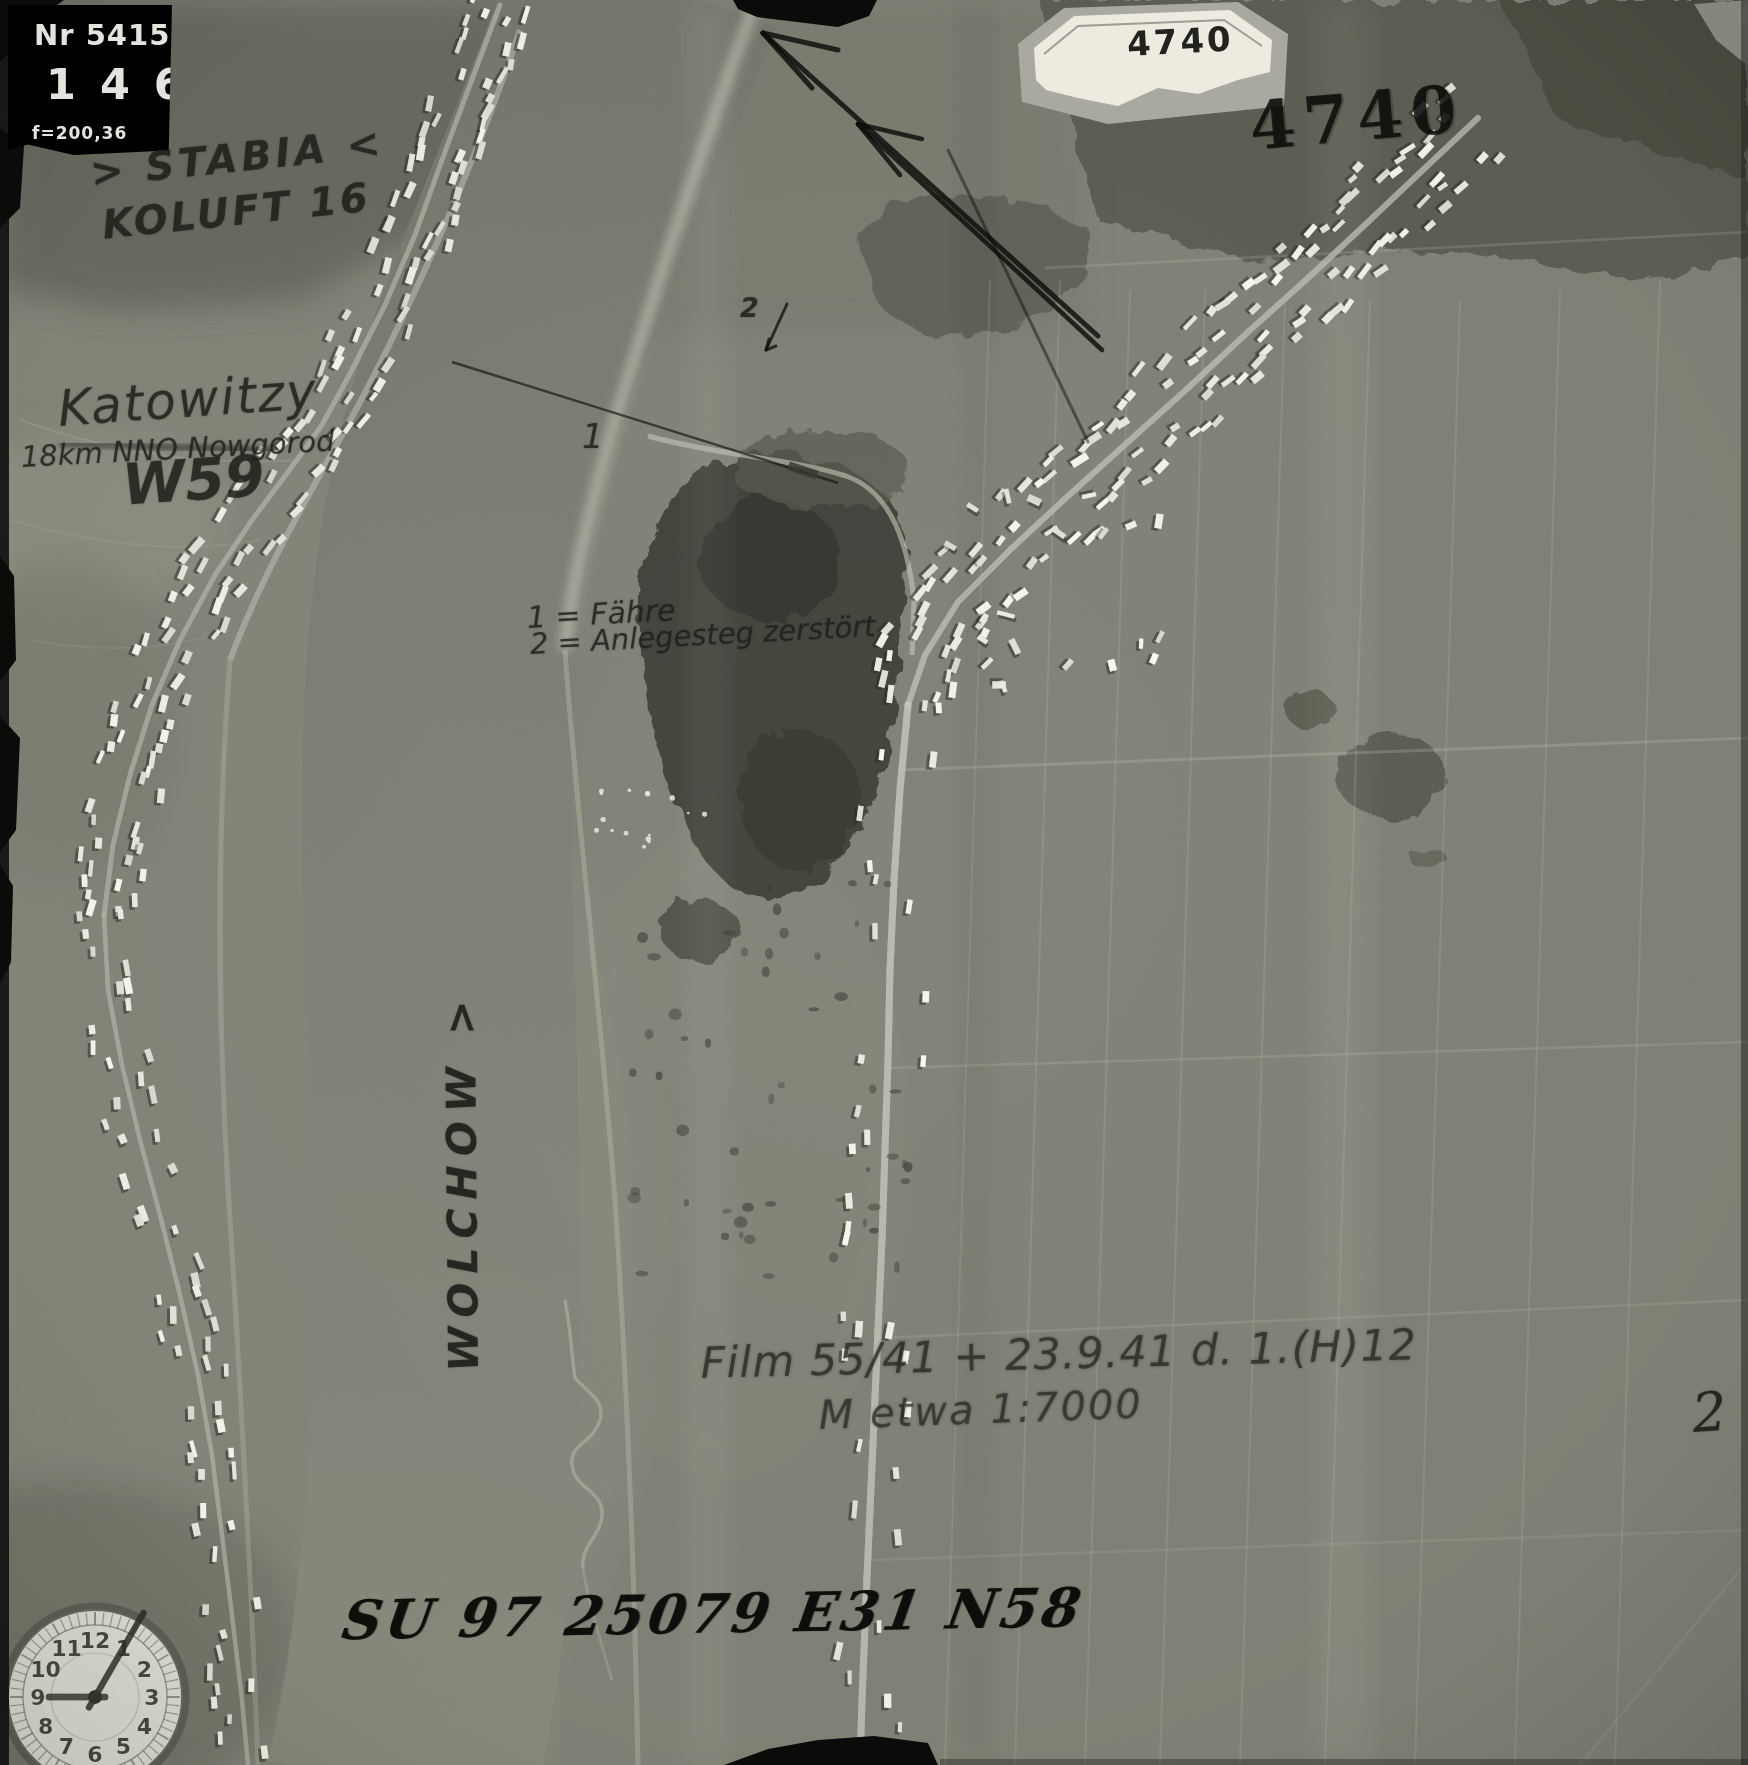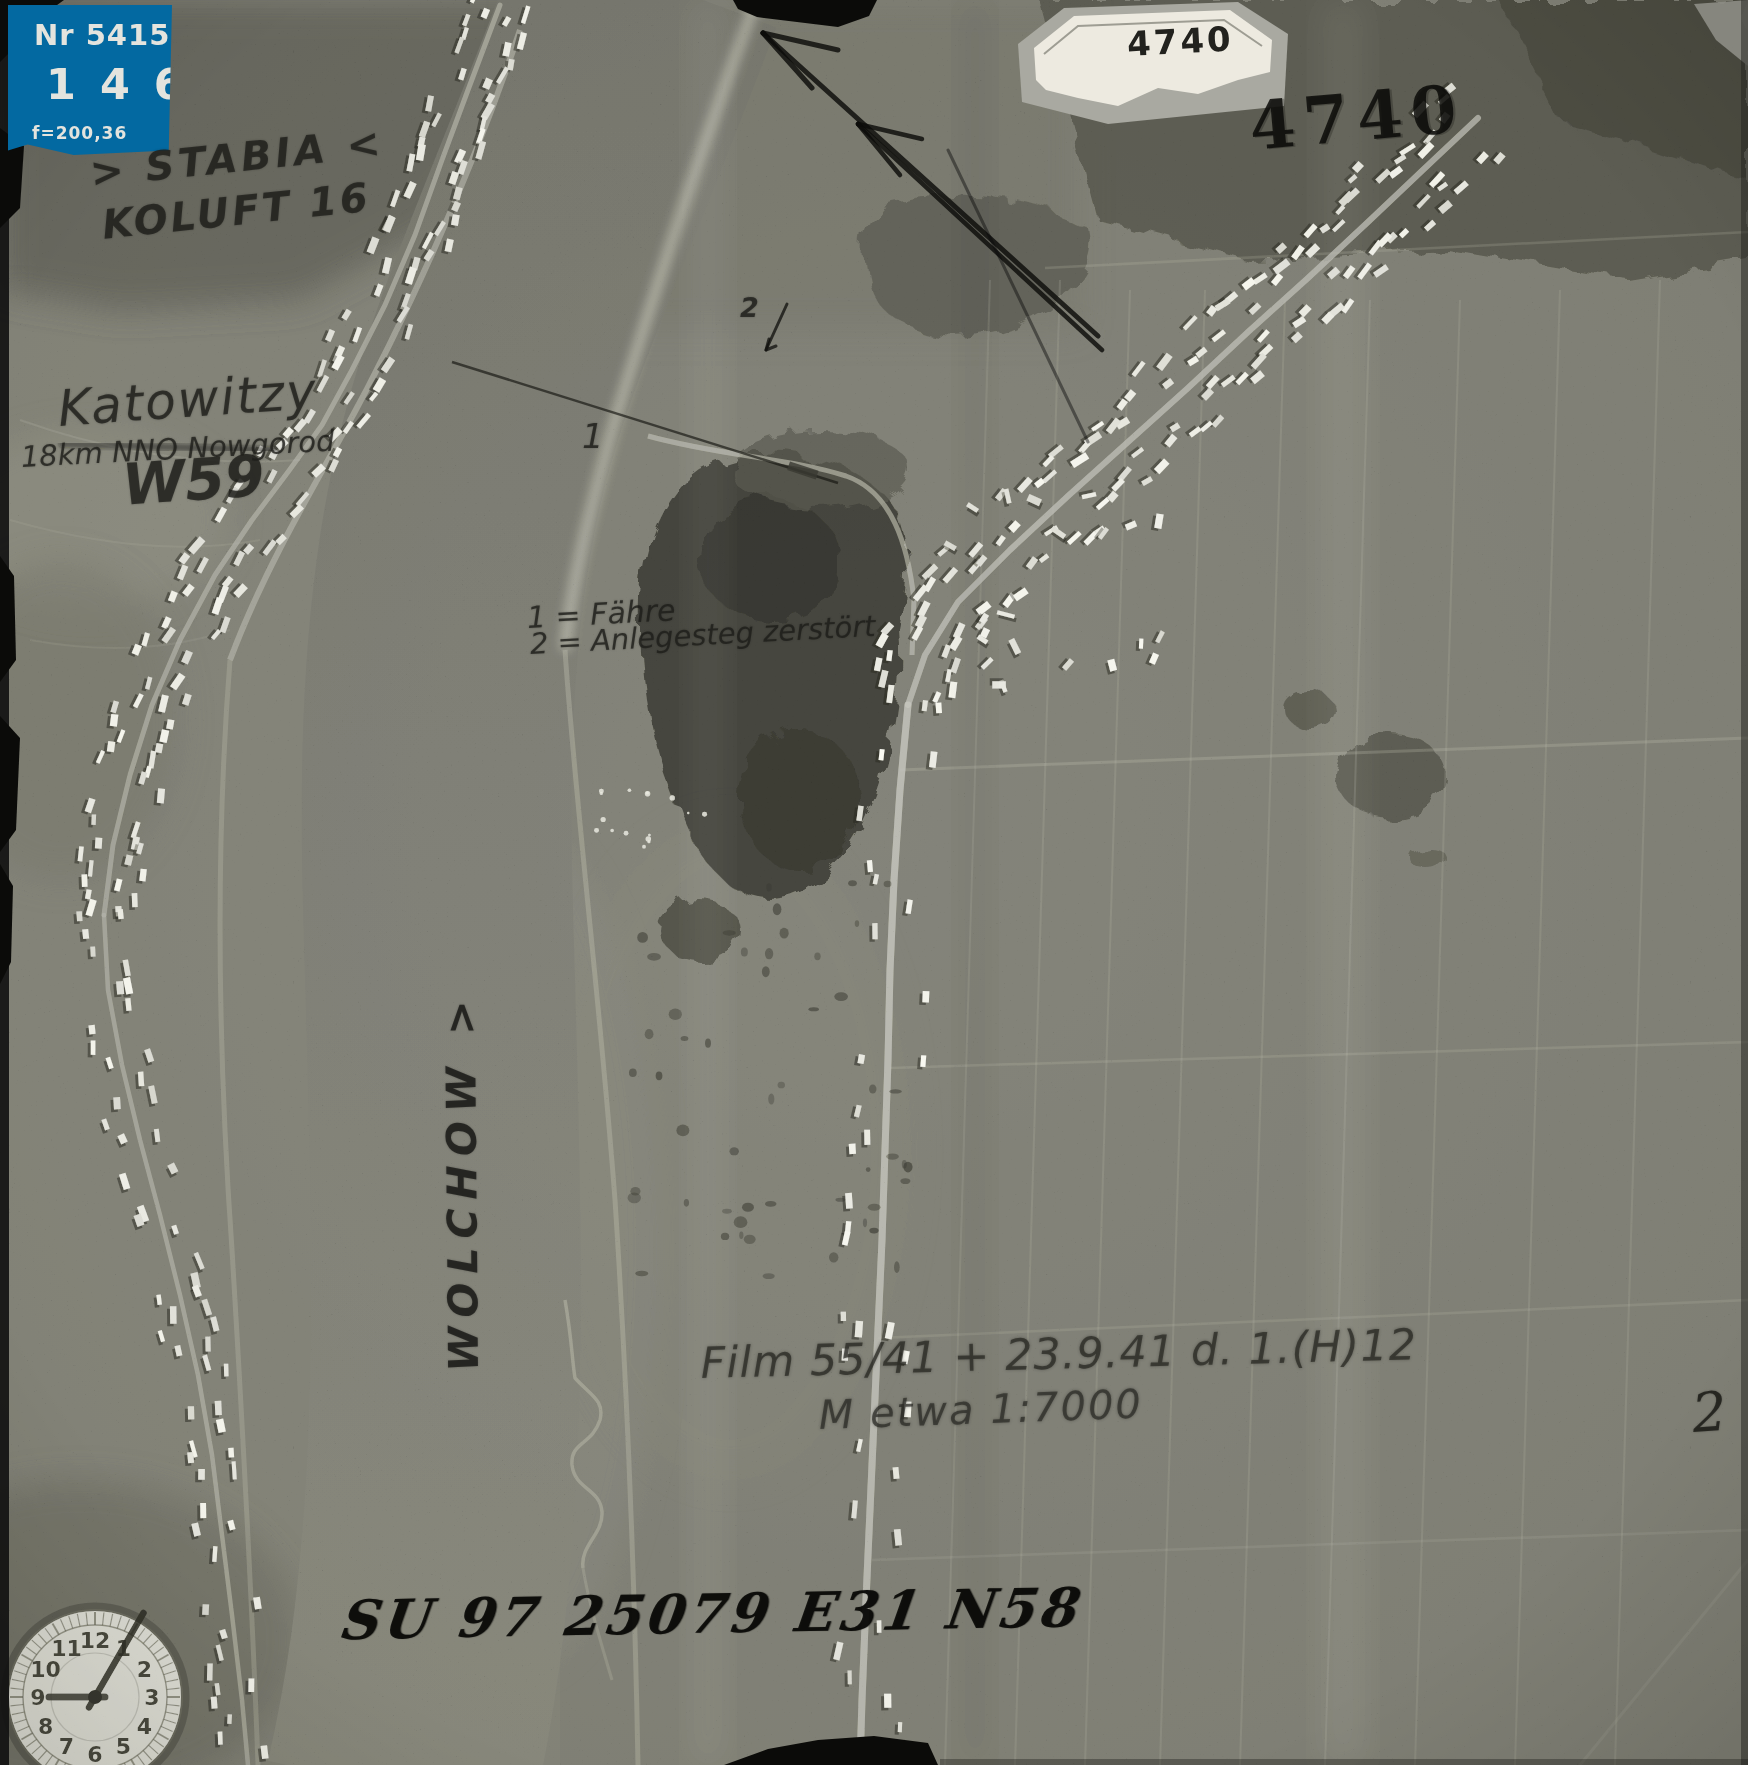--- a/index.html
+++ b/index.html
@@ -5,21 +5,21 @@
   html,body{margin:0;padding:0;background:#1c1c1a;}
   #photo{position:relative;width:1748px;height:1765px;overflow:hidden;background:#64645e;
          font-family:"DejaVu Sans",sans-serif;}
   #photo svg{position:absolute;left:0;top:0;}
 
   
   .hand{position:absolute;white-space:nowrap;font-style:italic;color:rgba(30,30,26,.78);
         text-shadow:0 0 2px rgba(30,30,26,.35);transform-origin:left top;}
 
   
-  #plate{position:absolute;left:8px;top:5px;width:164px;height:150px;background:#0369a1;
+  #plate{position:absolute;left:8px;top:5px;width:164px;height:150px;background:#000000;
          clip-path:polygon(0 0,100% 0,98% 97%,40% 100%,12% 93%,0 97%);}
   #plate div{color:#e4e4de;font-weight:bold;white-space:nowrap;}
   #plate-nr {margin:13px 0 0 26px;font-size:29px;letter-spacing:1px;}
   #plate-ctr{margin:7px 0 0 38px;font-size:43px;letter-spacing:24px;}
   #plate-f  {margin:14px 0 0 24px;font-size:17px;letter-spacing:1px;}
 
   #stabia      {left:88px; top:150px; font-size:40px;font-weight:bold;letter-spacing:4px;transform:rotate(-6deg);}
   #koluft      {left:100px;top:202px; font-size:40px;font-weight:bold;letter-spacing:3px;transform:rotate(-6deg);}
   #katowitzy   {left:56px; top:380px; font-size:50px;letter-spacing:2px;transform:rotate(-4deg);}
   #place-detail{left:20px; top:440px; font-size:29px;transform:rotate(-3deg);}

